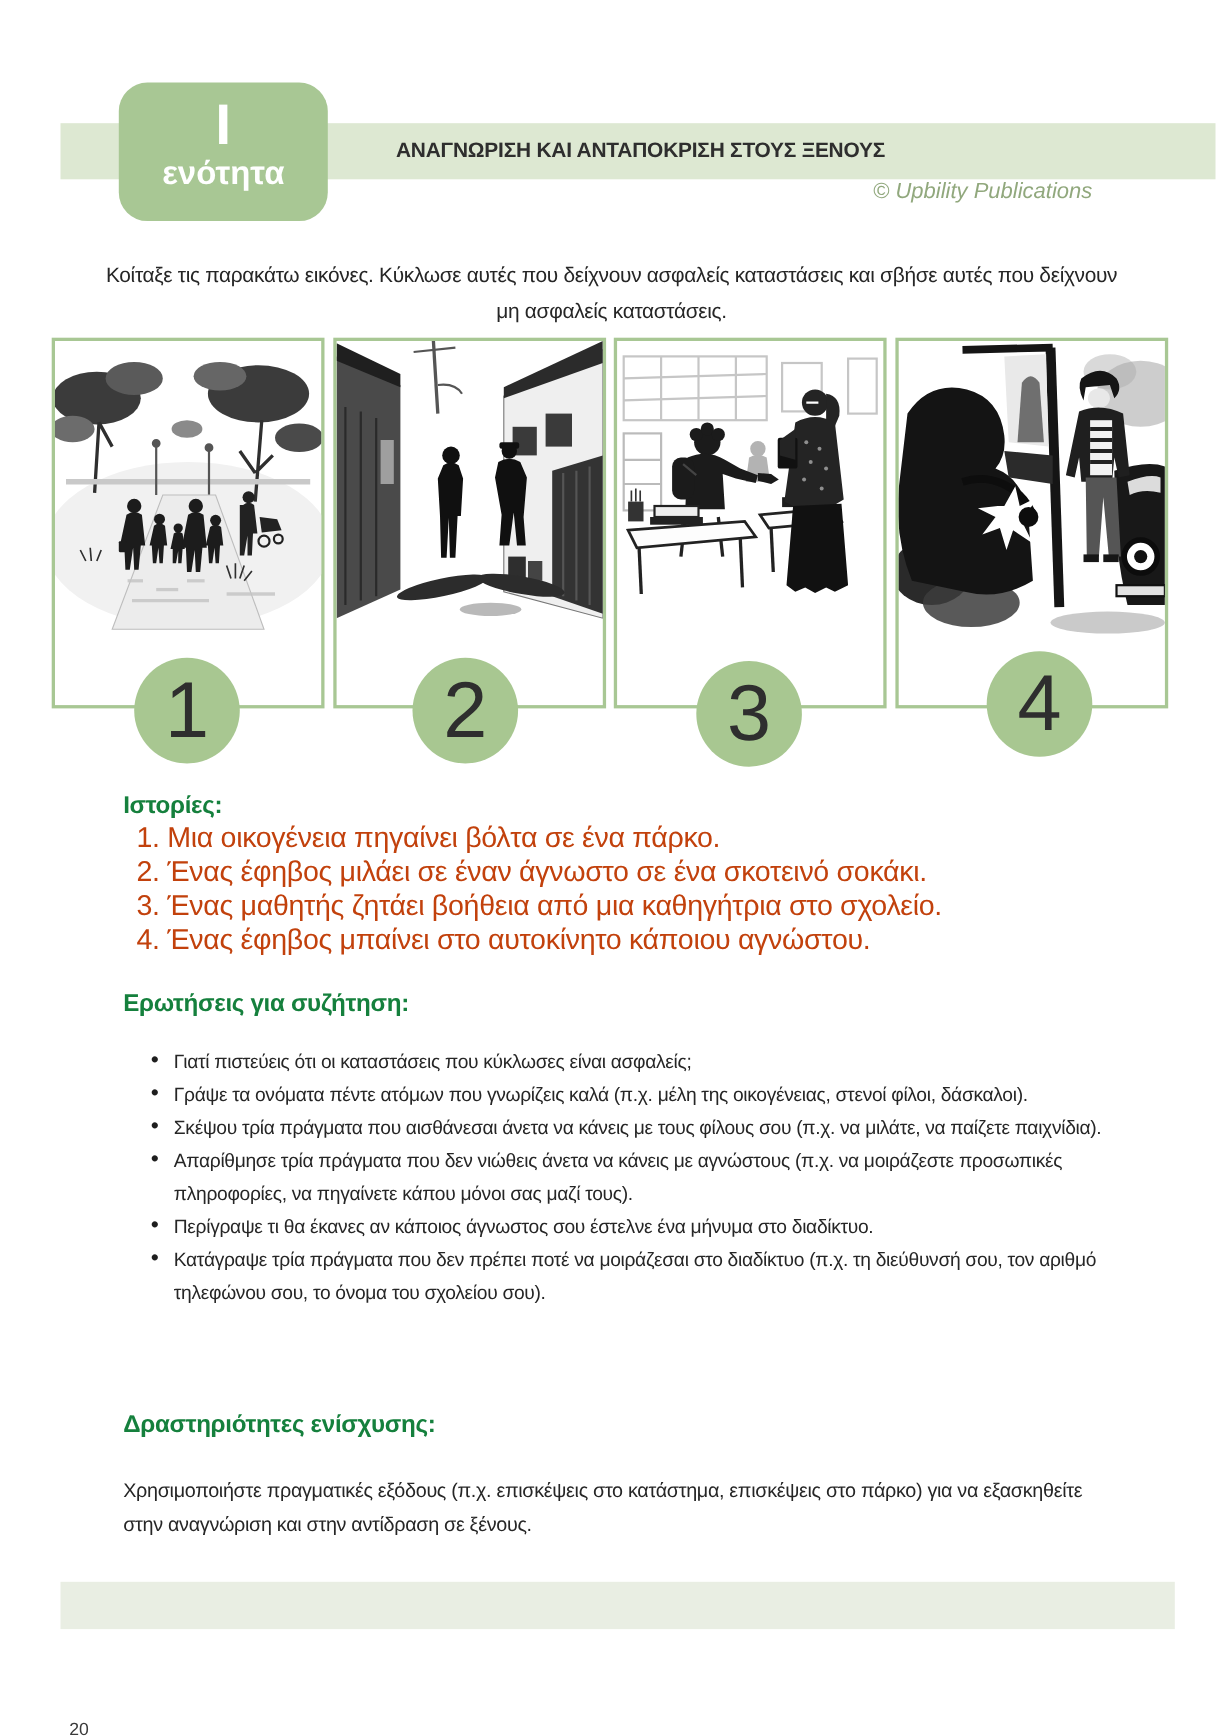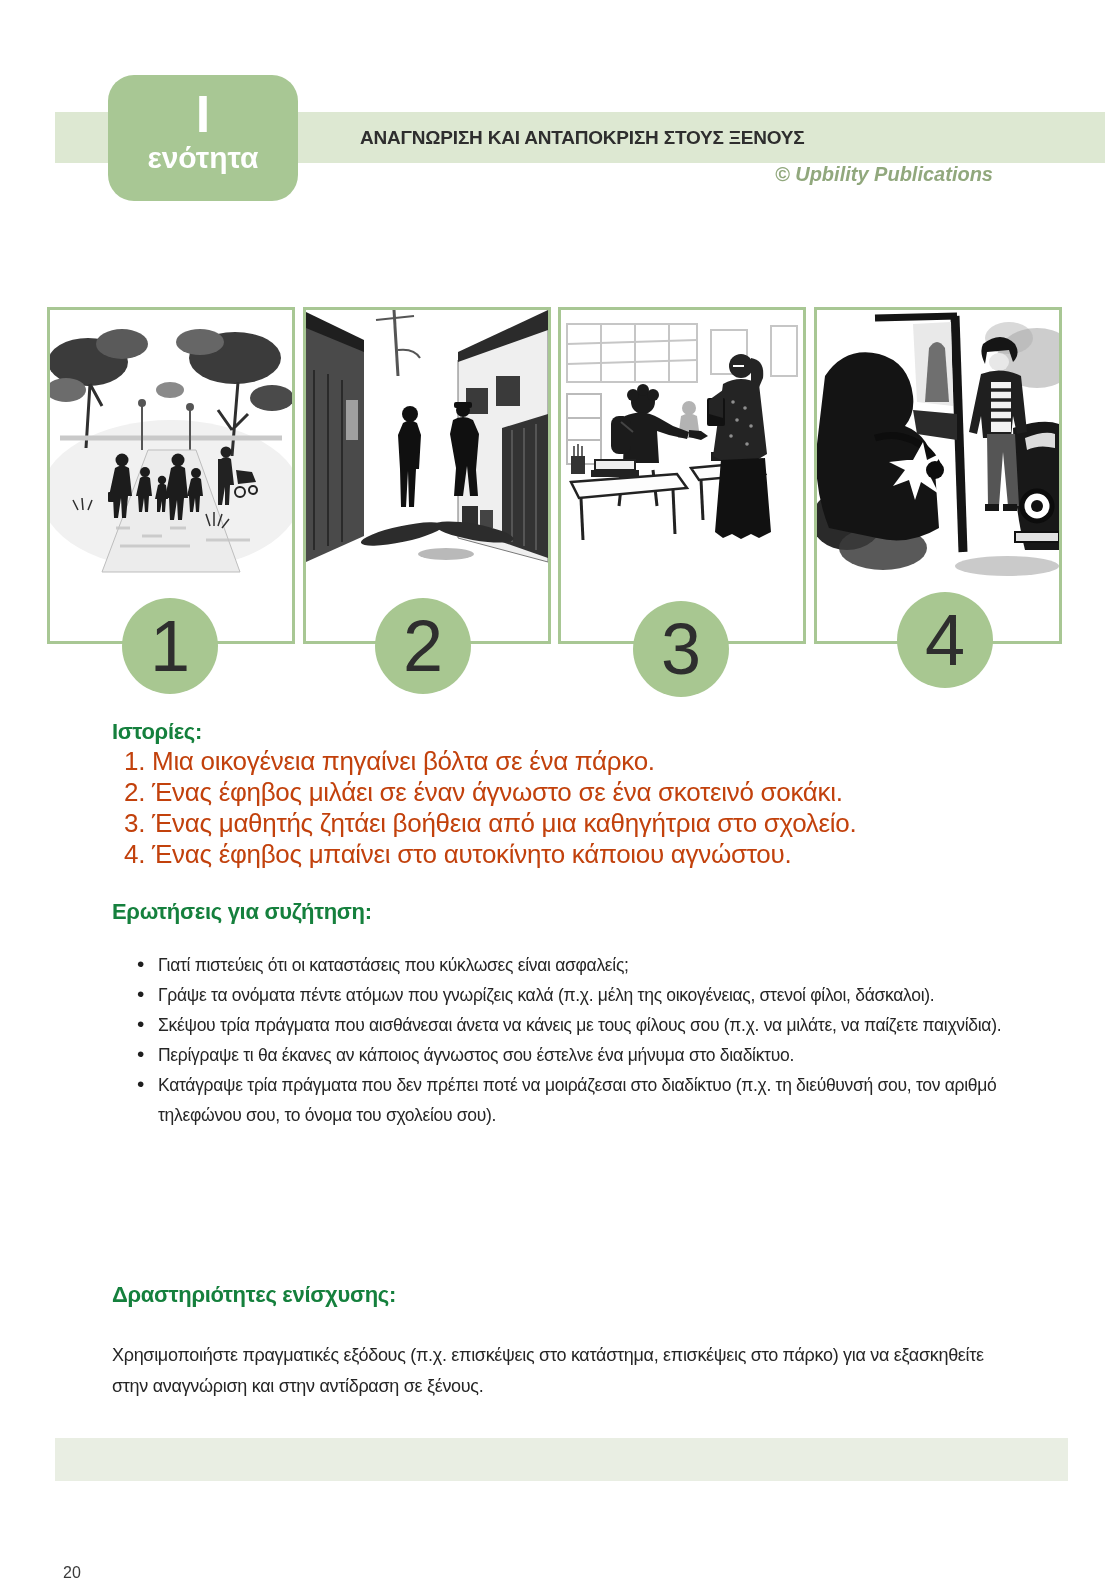--- a/index.html
+++ b/index.html
@@ -8,21 +8,21 @@
     font-family:"Liberation Sans",sans-serif;color:#2b2b2b;overflow:hidden;
   }
   
   .header-band{position:absolute;left:55px;top:112px;width:1014px;height:51px;background:#dde8d2;padding-left:36px;}
   .header-title{position:absolute;left:305px;top:0;line-height:51px;font-size:19px;font-weight:700;
     letter-spacing:-0.2px;color:#2e2e2e;white-space:nowrap;}
   .unit-badge{position:absolute;left:108px;top:75px;width:190px;height:126px;background:#a8c794;
     border-radius:26px;text-align:center;color:#ffffff;z-index:3;}
   .unit-numeral{font-size:52px;font-weight:700;line-height:54px;margin-top:12px;}
   .unit-label{font-size:30px;font-weight:700;line-height:34px;margin-top:0;}
-  .copyright{position:absolute;right:118px;top:163px;font-size:20px;font-style:italic;color:#91a87d;font-weight:bold;}
+  .copyright{position:absolute;right:118px;top:163px;font-size:20px;font-style:italic;color:#91a87d;}
   
   .instruction{position:absolute;left:96px;top:234px;width:920px;margin:0;text-align:center;
     font-size:19px;line-height:33px;letter-spacing:-0.3px;color:#262626;}
   
   .frame{position:absolute;top:307px;width:242px;height:331px;border:3px solid #a8c794;background:#fff;}
   .f1{left:47px}.f2{left:303px}.f3{left:558px}.f4{left:814px}
   .frame svg{position:absolute;left:0;top:0;}
   .num-circle{position:absolute;width:96px;height:96px;border-radius:50%;background:#a8c791;
     display:flex;align-items:center;justify-content:center;z-index:5;}
   .c1{left:122px;top:598px}.c2{left:375px;top:598px}.c3{left:633px;top:601px}.c4{left:897px;top:592px}
@@ -53,20 +53,21 @@
 
   <div class="header-band">
     <span class="header-title">ΑΝΑΓΝΩΡΙΣΗ ΚΑΙ ΑΝΤΑΠΟΚΡΙΣΗ ΣΤΟΥΣ ΞΕΝΟΥΣ</span>
   </div>
   <div class="unit-badge">
     <div class="unit-numeral">Ι</div>
     <div class="unit-label">ενότητα</div>
   </div>
   <div class="copyright">© Upbility Publications</div>
 
+  <p class="instruction">Κοίταξε τις παρακάτω εικόνες. Κύκλωσε αυτές που δείχνουν ασφαλείς καταστάσεις και σβήσε αυτές που δείχνουν μη ασφαλείς καταστάσεις.</p>
 
   <div class="frame f1">
     <svg viewBox="0 0 242 300" width="242" height="300">
       <ellipse cx="121" cy="185" rx="130" ry="75" fill="#f1f1f1"></ellipse>
       <g fill="#3b3b3b">
         <ellipse cx="38" cy="52" rx="40" ry="24"></ellipse>
         <ellipse cx="72" cy="34" rx="26" ry="15" fill="#5a5a5a"></ellipse>
         <ellipse cx="16" cy="80" rx="20" ry="12" fill="#6c6c6c"></ellipse>
         <ellipse cx="185" cy="48" rx="46" ry="26"></ellipse>
         <ellipse cx="150" cy="32" rx="24" ry="13" fill="#666666"></ellipse>
@@ -290,20 +291,21 @@
     <li>Ένας έφηβος μιλάει σε έναν άγνωστο σε ένα σκοτεινό σοκάκι.</li>
     <li>Ένας μαθητής ζητάει βοήθεια από μια καθηγήτρια στο σχολείο.</li>
     <li>Ένας έφηβος μπαίνει στο αυτοκίνητο κάποιου αγνώστου.</li>
   </ol>
 
   <h3 class="section-heading h-discussion">Ερωτήσεις για συζήτηση:</h3>
   <ul class="discussion-list">
     <li>Γιατί πιστεύεις ότι οι καταστάσεις που κύκλωσες είναι ασφαλείς;</li>
     <li>Γράψε τα ονόματα πέντε ατόμων που γνωρίζεις καλά (π.χ. μέλη της οικογένειας, στενοί φίλοι, δάσκαλοι).</li>
     <li>Σκέψου τρία πράγματα που αισθάνεσαι άνετα να κάνεις με τους φίλους σου (π.χ. να μιλάτε, να παίζετε παιχνίδια).</li>
+    <li>Απαρίθμησε τρία πράγματα που δεν νιώθεις άνετα να κάνεις με αγνώστους (π.χ. να μοιράζεστε προσωπικές πληροφορίες, να πηγαίνετε κάπου μόνοι σας μαζί τους).</li>
     <li>Περίγραψε τι θα έκανες αν κάποιος άγνωστος σου έστελνε ένα μήνυμα στο διαδίκτυο.</li>
     <li>Κατάγραψε τρία πράγματα που δεν πρέπει ποτέ να μοιράζεσαι στο διαδίκτυο (π.χ. τη διεύθυνσή σου, τον αριθμό τηλεφώνου σου, το όνομα του σχολείου σου).</li>
   </ul>
 
   <h3 class="section-heading h-reinforcement">Δραστηριότητες ενίσχυσης:</h3>
   <p class="reinforcement-body">Χρησιμοποιήστε πραγματικές εξόδους (π.χ. επισκέψεις στο κατάστημα, επισκέψεις στο πάρκο) για να εξασκηθείτε στην αναγνώριση και στην αντίδραση σε ξένους.</p>
 
   <div class="footer-band"></div>
   <div class="page-number">20</div>
 

